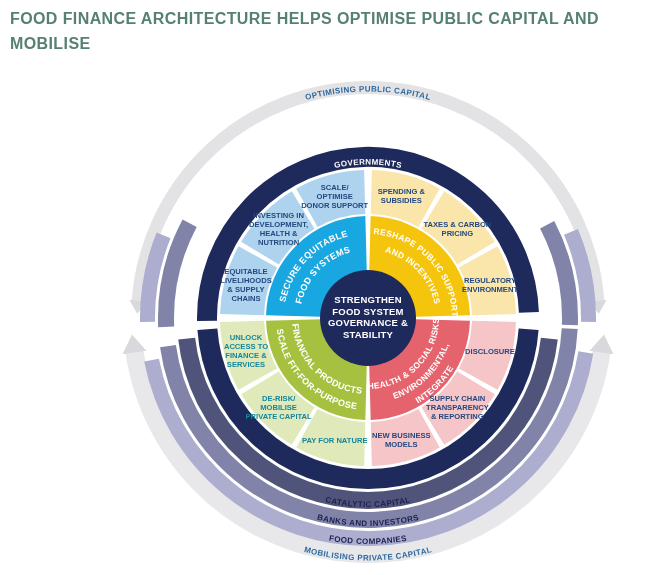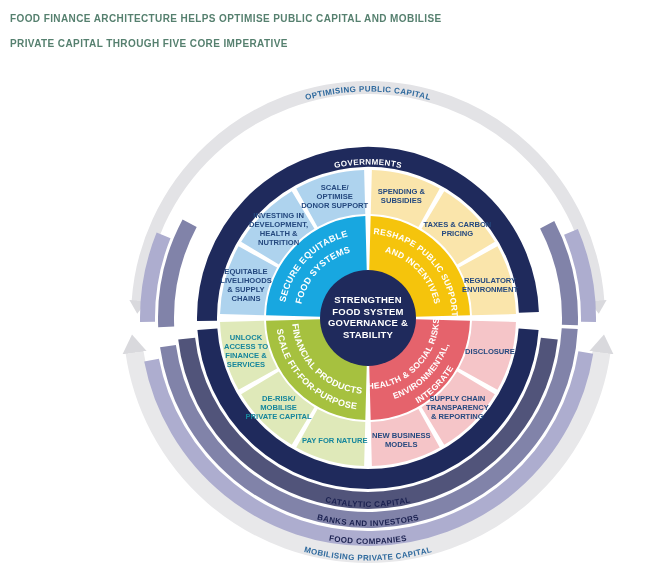--- a/index.html
+++ b/index.html
@@ -1,32 +1,31 @@
 <!DOCTYPE html>
 <html><head>
 <meta charset="utf-8">
 <style>
   html,body{margin:0;padding:0;background:#ffffff;}
   body{width:667px;height:575px;overflow:hidden;font-family:"Liberation Sans",sans-serif;position:relative;}
   .page{position:relative;width:667px;height:575px;}
-  .title{position:absolute;left:10px;top:6px;width:650px;color:#56806f;font-size:10px;font-weight:bold;letter-spacing:.4px;line-height:25px;}
+  .title{position:absolute;left:10px;top:6px;width:650px;color:#56806f;font-size:16px;font-weight:bold;letter-spacing:.4px;line-height:25px;}
   svg{position:absolute;left:0;top:0;}
   text{font-family:"Liberation Sans",sans-serif;}
   .seg-label{font-size:7.6px;font-weight:bold;text-anchor:middle;}
   .center-label{font-size:9.5px;font-weight:bold;fill:#ffffff;text-anchor:middle;letter-spacing:.2px;}
   .quad-text{font-weight:bold;fill:#ffffff;letter-spacing:.3px;}
   .band-text{font-size:8px;font-weight:bold;letter-spacing:.4px;}
 </style>
 </head>
 <body>
 
 <div class="page">
   <div class="title">
     <span>FOOD FINANCE ARCHITECTURE HELPS OPTIMISE PUBLIC CAPITAL AND MOBILISE</span><br>
-    <span>PRIVATE CAPITAL THROUGH FIVE CORE IMPERATIVE</span>
   </div>
   <svg id="diagram" width="667" height="575" viewBox="0 0 667 575" xmlns="http://www.w3.org/2000/svg" xmlns:xlink="http://www.w3.org/1999/xlink">
       <defs>
         <marker id="arrw" viewBox="0 0 2 2" refX="0.15" refY="1" markerWidth="1.35" markerHeight="1.7" orient="auto-start-reverse" markerUnits="strokeWidth">
           <path d="M0,0 L1.5,1 L0,2 Z" fill="#d9d9dd"></path>
         </marker>
         <path id="tp-secure-0" d="M 284.82 329.69 A 84 84 0 0 1 375.32 234.32" fill="none"></path>
         <path id="tp-secure-1" d="M 300.66 327.46 A 68 68 0 0 1 373.93 250.26" fill="none"></path>
         <path id="tp-reshape-0" d="M 360.68 234.32 A 84 84 0 0 1 451.18 329.69" fill="none"></path>
         <path id="tp-reshape-1" d="M 362.07 250.26 A 68 68 0 0 1 435.34 327.46" fill="none"></path>

